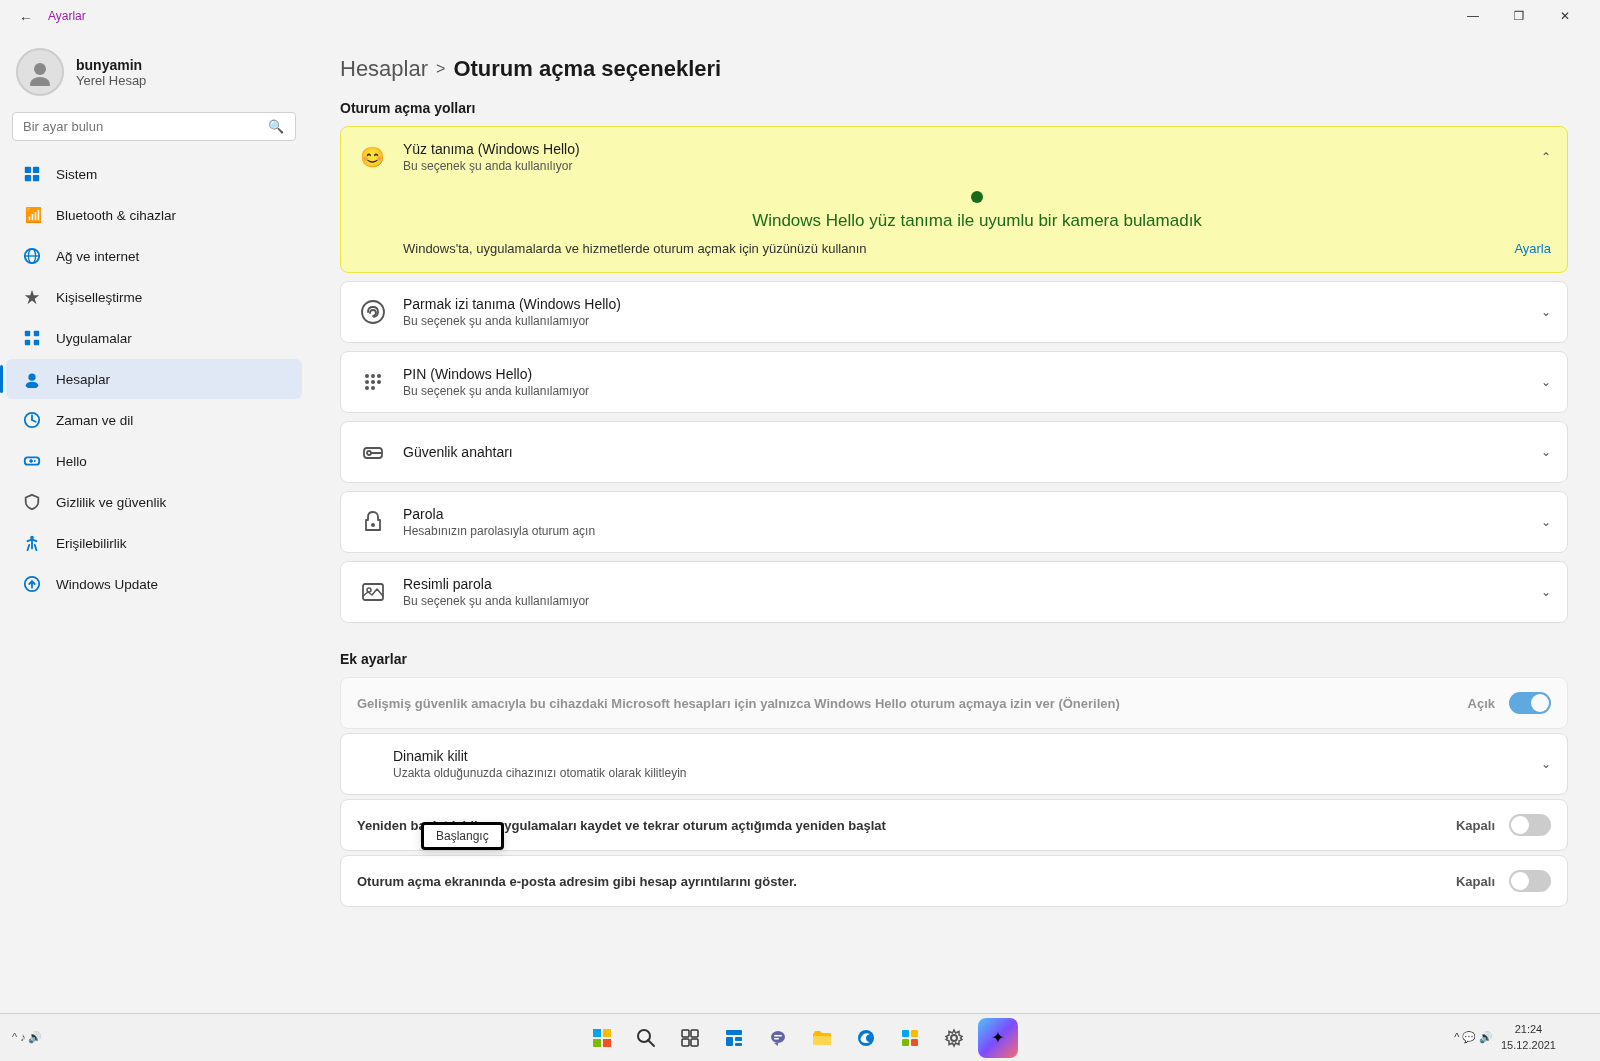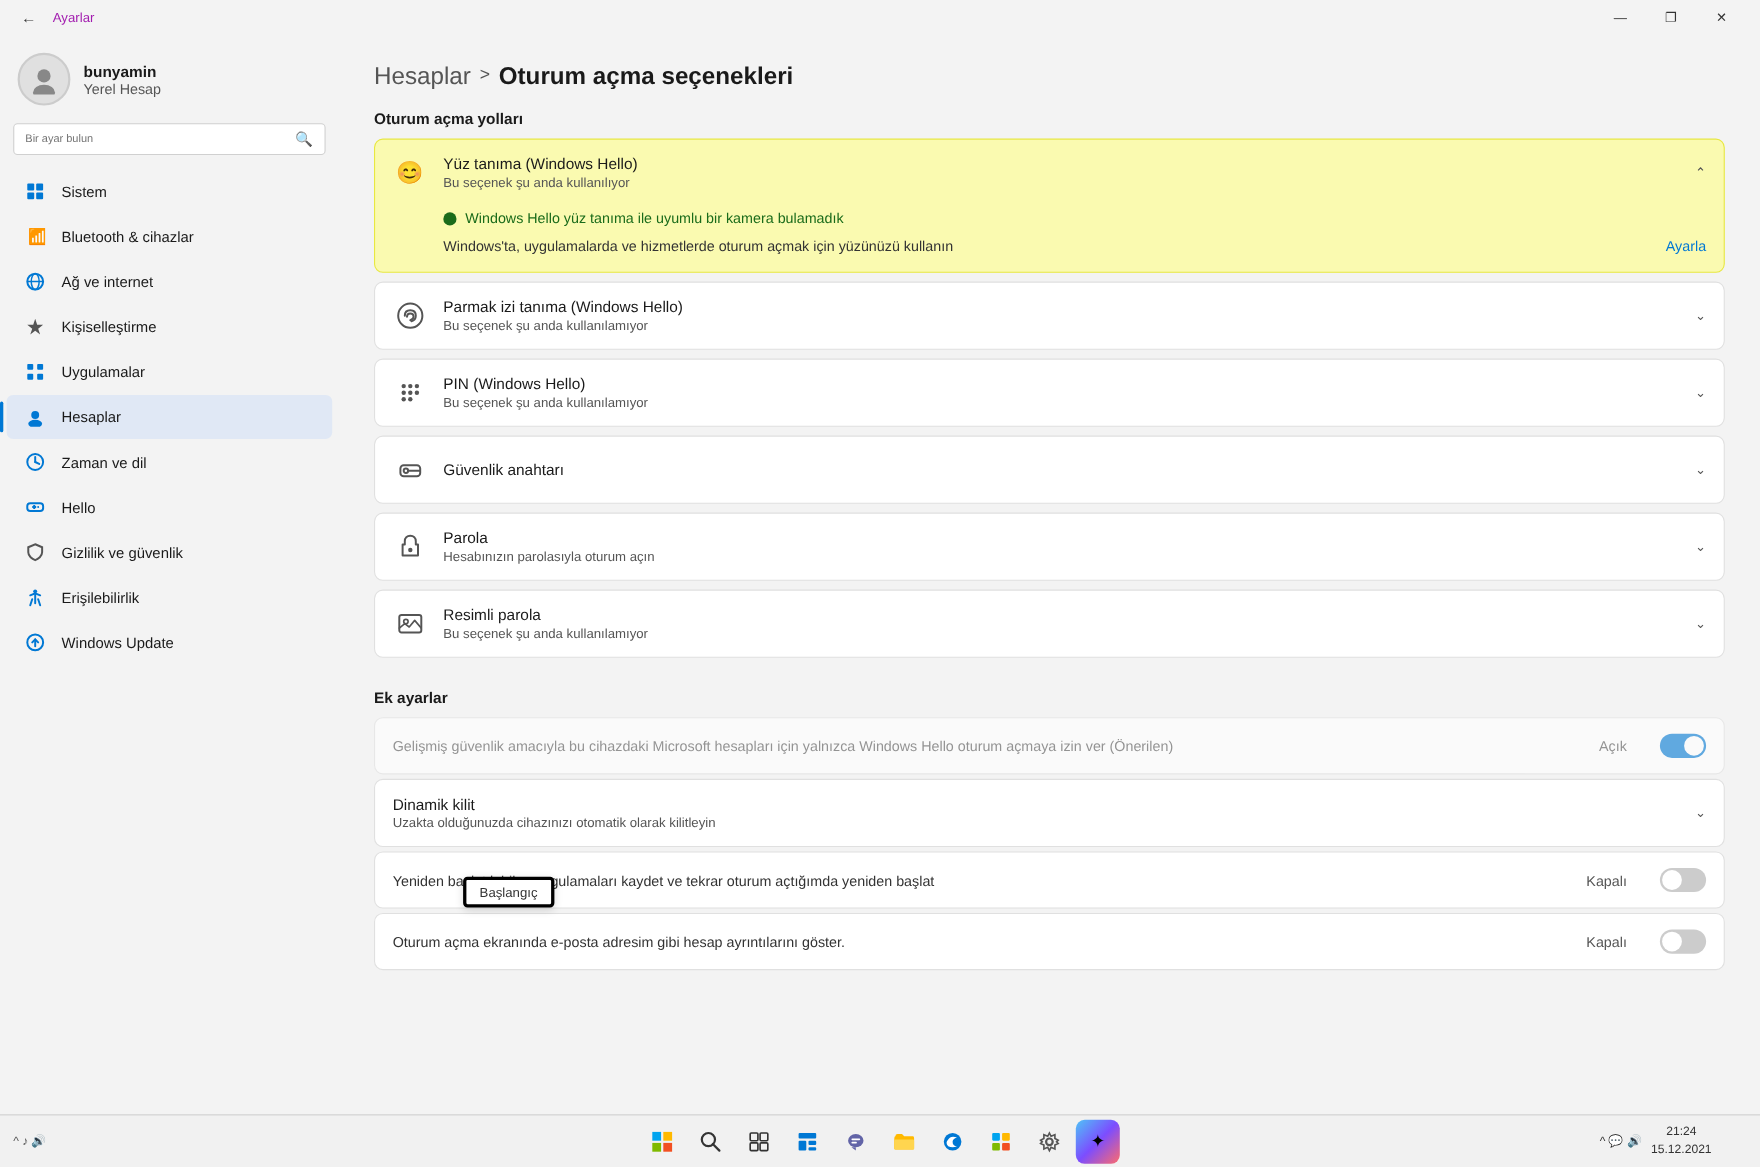--- a/index.html
+++ b/index.html
@@ -70,21 +70,21 @@
       display: flex;
       align-items: center;
       background: white;
       border: 1px solid #d0d0d0;
       border-radius: 4px;
       padding: 6px 10px;
       gap: 8px;
     }
     .search-box input {
       border: none; outline: none; background: transparent;
-      font-size: 10px; color: #6d28d9; flex: 1;
+      font-size: 13px; color: #6d28d9; flex: 1;
     }
     .search-box .search-icon { color: #555; font-size: 13px; }
 
     .sidebar-nav { flex: 1; }
     .nav-item {
       display: flex;
       align-items: center;
       padding: 10px 16px;
       gap: 14px;
       cursor: pointer;
@@ -169,23 +169,24 @@
     .signin-card-sub { font-size: 12px; color: #555; margin-top: 2px; }
     .signin-card-chevron { font-size: 12px; color: #555; }
 
     .signin-card-body {
       padding: 4px 16px 16px 62px;
     }
     .warning-row {
       display: flex;
       align-items: center;
       gap: 8px;
-      font-size: 13px;
+      font-size: 17px;
       color: #1a6b1a;
       margin-bottom: 10px;
+      flex-direction: column;
     }
     .warning-dot {
       width: 12px; height: 12px;
       border-radius: 50%;
       background: #1a6b1a;
       flex-shrink: 0;
       display: flex; align-items: center; justify-content: center;
     }
     .setup-row {
       display: flex;
@@ -208,21 +209,22 @@
       border-radius: 8px;
       margin-bottom: 4px;
       border: 1px solid #e0e0e0;
       padding: 14px 16px;
     }
     .extra-card.disabled { opacity: 0.6; }
     .extra-card-row {
       display: flex;
       align-items: center;
       justify-content: center;
-      gap: 20px;
+      gap: 4px;
+      font-weight: bold;
     }
     .extra-card-text { font-size: 13px; color: #555; flex: 1; }
     .extra-card-label { font-size: 13px; color: #555; }
     .toggle {
       width: 42px; height: 22px;
       background: #ccc;
       border-radius: 11px;
       position: relative;
       cursor: pointer;
       flex-shrink: 0;
@@ -238,20 +240,21 @@
       left: 2px;
       transition: left 0.2s;
     }
     .toggle.on::after { left: 22px; }
 
     .dynamic-lock-header {
       display: flex;
       align-items: center;
       justify-content: space-between;
       cursor: pointer;
+      margin-left: 36px;
     }
     .dynamic-lock-header-left { flex: 1; }
     .dynamic-lock-title { font-size: 14px; font-weight: 500; color: #1a1a1a; }
     .dynamic-lock-sub { font-size: 12px; color: #555; margin-top: 2px; }
 
     
     .taskbar {
       height: 48px;
       background: rgba(240,240,240,0.95);
       display: flex;

